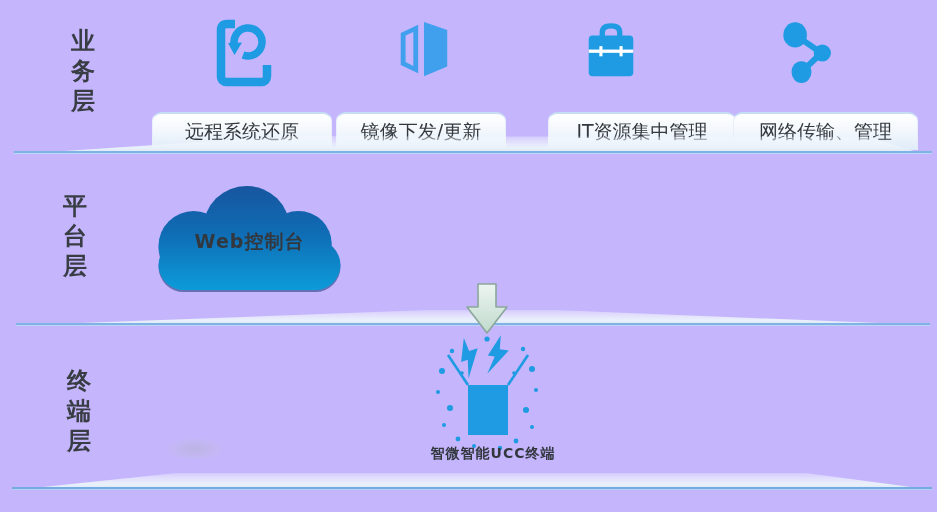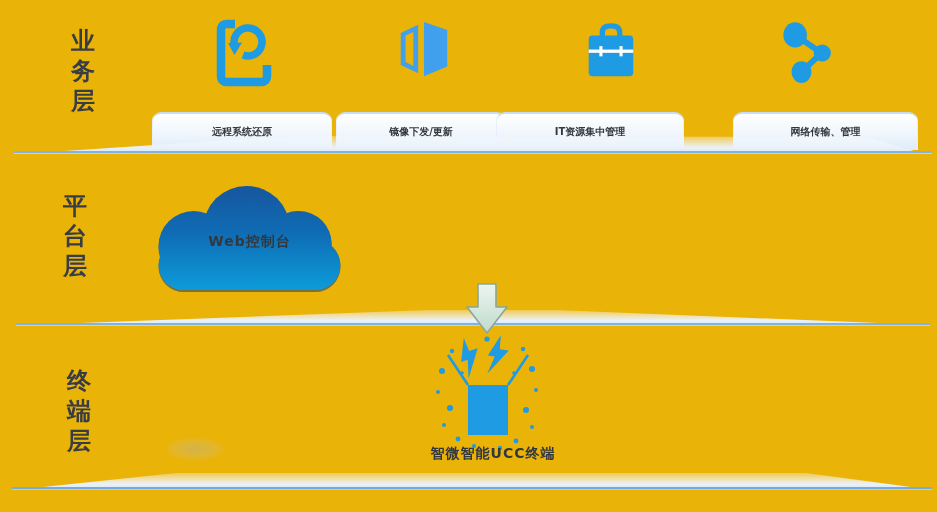--- a/index.html
+++ b/index.html
@@ -1,58 +1,58 @@
 <!DOCTYPE html>
 <html style="--icon-blue: #1e9be3; --icon-blue-light: #41a0ee; --cloud-top: #17559e; --cloud-bottom: #0c9ddb; --text-dark: #33383f; --divider-line: #7fb2e5; --plate-border: #c6ddf4; --arrow-fill: #d9eae0; --arrow-border: #8ba79b;"><head>
 <meta charset="utf-8">
 <style>
   html,body{margin:0;padding:0;background:#fff;}
   .stage{
-    position:relative;width:937px;height:512px;background:#eab308;overflow:hidden;
+    position:relative;width:937px;height:512px;background:#c4b5fd;overflow:hidden;
     font-family:"DejaVu Sans","Liberation Sans",sans-serif;color:#3a4047;
   }
   
   .layer-label{
     position:absolute;width:30px;font-size:24px;line-height:30px;font-weight:700;
     color:#383d44;word-break:break-all;text-align:center;letter-spacing:0;z-index:4;
   }
   .lbl-biz{left:68px;top:26px;}
   .lbl-plat{left:60px;top:191px;}
   .lbl-term{left:64px;top:366px;text-align:center;}
   
   .icon-wrap{position:absolute;z-index:2;color:var(--icon-blue,#1e9be3);}
   .icon-wrap.light{color:var(--icon-blue-light,#41a0ee);}
   
   .plate{
     position:absolute;top:112px;height:36px;z-index:1;
     background:linear-gradient(180deg,#ffffff 0%,#f3f8fd 45%,#dfebf8 100%);
     border-top:2px solid #c6ddf4;border-left:1px solid #e6effb;border-right:1px solid #e6effb;
     border-radius:9px 9px 0 0;
     display:flex;align-items:center;justify-content:center;
-    font-size:10px;font-weight:700;color:#33383f;white-space:nowrap;
+    font-size:19px;font-weight:400;color:#33383f;white-space:nowrap;
   }
   .plate1{left:152px;width:178px;}
   .plate2{left:336px;width:168px;align-items:center;}
-  .plate3{left:496px;width:186px;}
+  .plate3{left:548px;width:186px;}
   .plate4{left:733px;width:183px;}
   
   .divider{position:absolute;left:0;width:937px;height:22px;z-index:2;}
   .div1{top:132px;}
   .div2{top:304px;}
   .div3{top:468px;}
   
   .cloud{position:absolute;z-index:6;}
   .cloud svg{display:block;filter:drop-shadow(0 2px 0 rgba(9,41,105,.5));}
   .cloud.glow svg{filter:drop-shadow(0 2px 0 rgba(9,41,105,.5)) drop-shadow(0 0 4px rgba(130,228,245,.85));}
   .cloud1{left:137px;top:184px;width:225px;height:108px;}
   .cloud2{left:372px;top:180px;width:224px;height:114px;}
   .cloud3{left:605px;top:186px;width:243px;height:110px;}
   .cloud-label{
     position:absolute;inset:0;display:flex;align-items:center;justify-content:center;
-    padding-top:8px;font-size:14px;font-weight:700;color:#33383f;letter-spacing:1px;
+    padding-top:8px;font-size:19px;font-weight:700;color:#33383f;letter-spacing:1px;
   }
   .arrow-wrap{position:absolute;left:464px;top:283px;z-index:5;}
   .burst-wrap{position:absolute;left:428px;top:329px;z-index:3;color:var(--icon-blue,#1e9be3);}
   .terminal-label{
     position:absolute;left:398px;top:445px;width:190px;text-align:center;z-index:4;
     font-size:14px;font-weight:700;color:#33383f;letter-spacing:1px;white-space:nowrap;
   }
   .watermark{
     position:absolute;left:166px;top:438px;width:58px;height:22px;z-index:1;
     background:radial-gradient(ellipse at center,rgba(175,178,185,.38),rgba(200,203,208,.15) 60%,transparent 75%);

